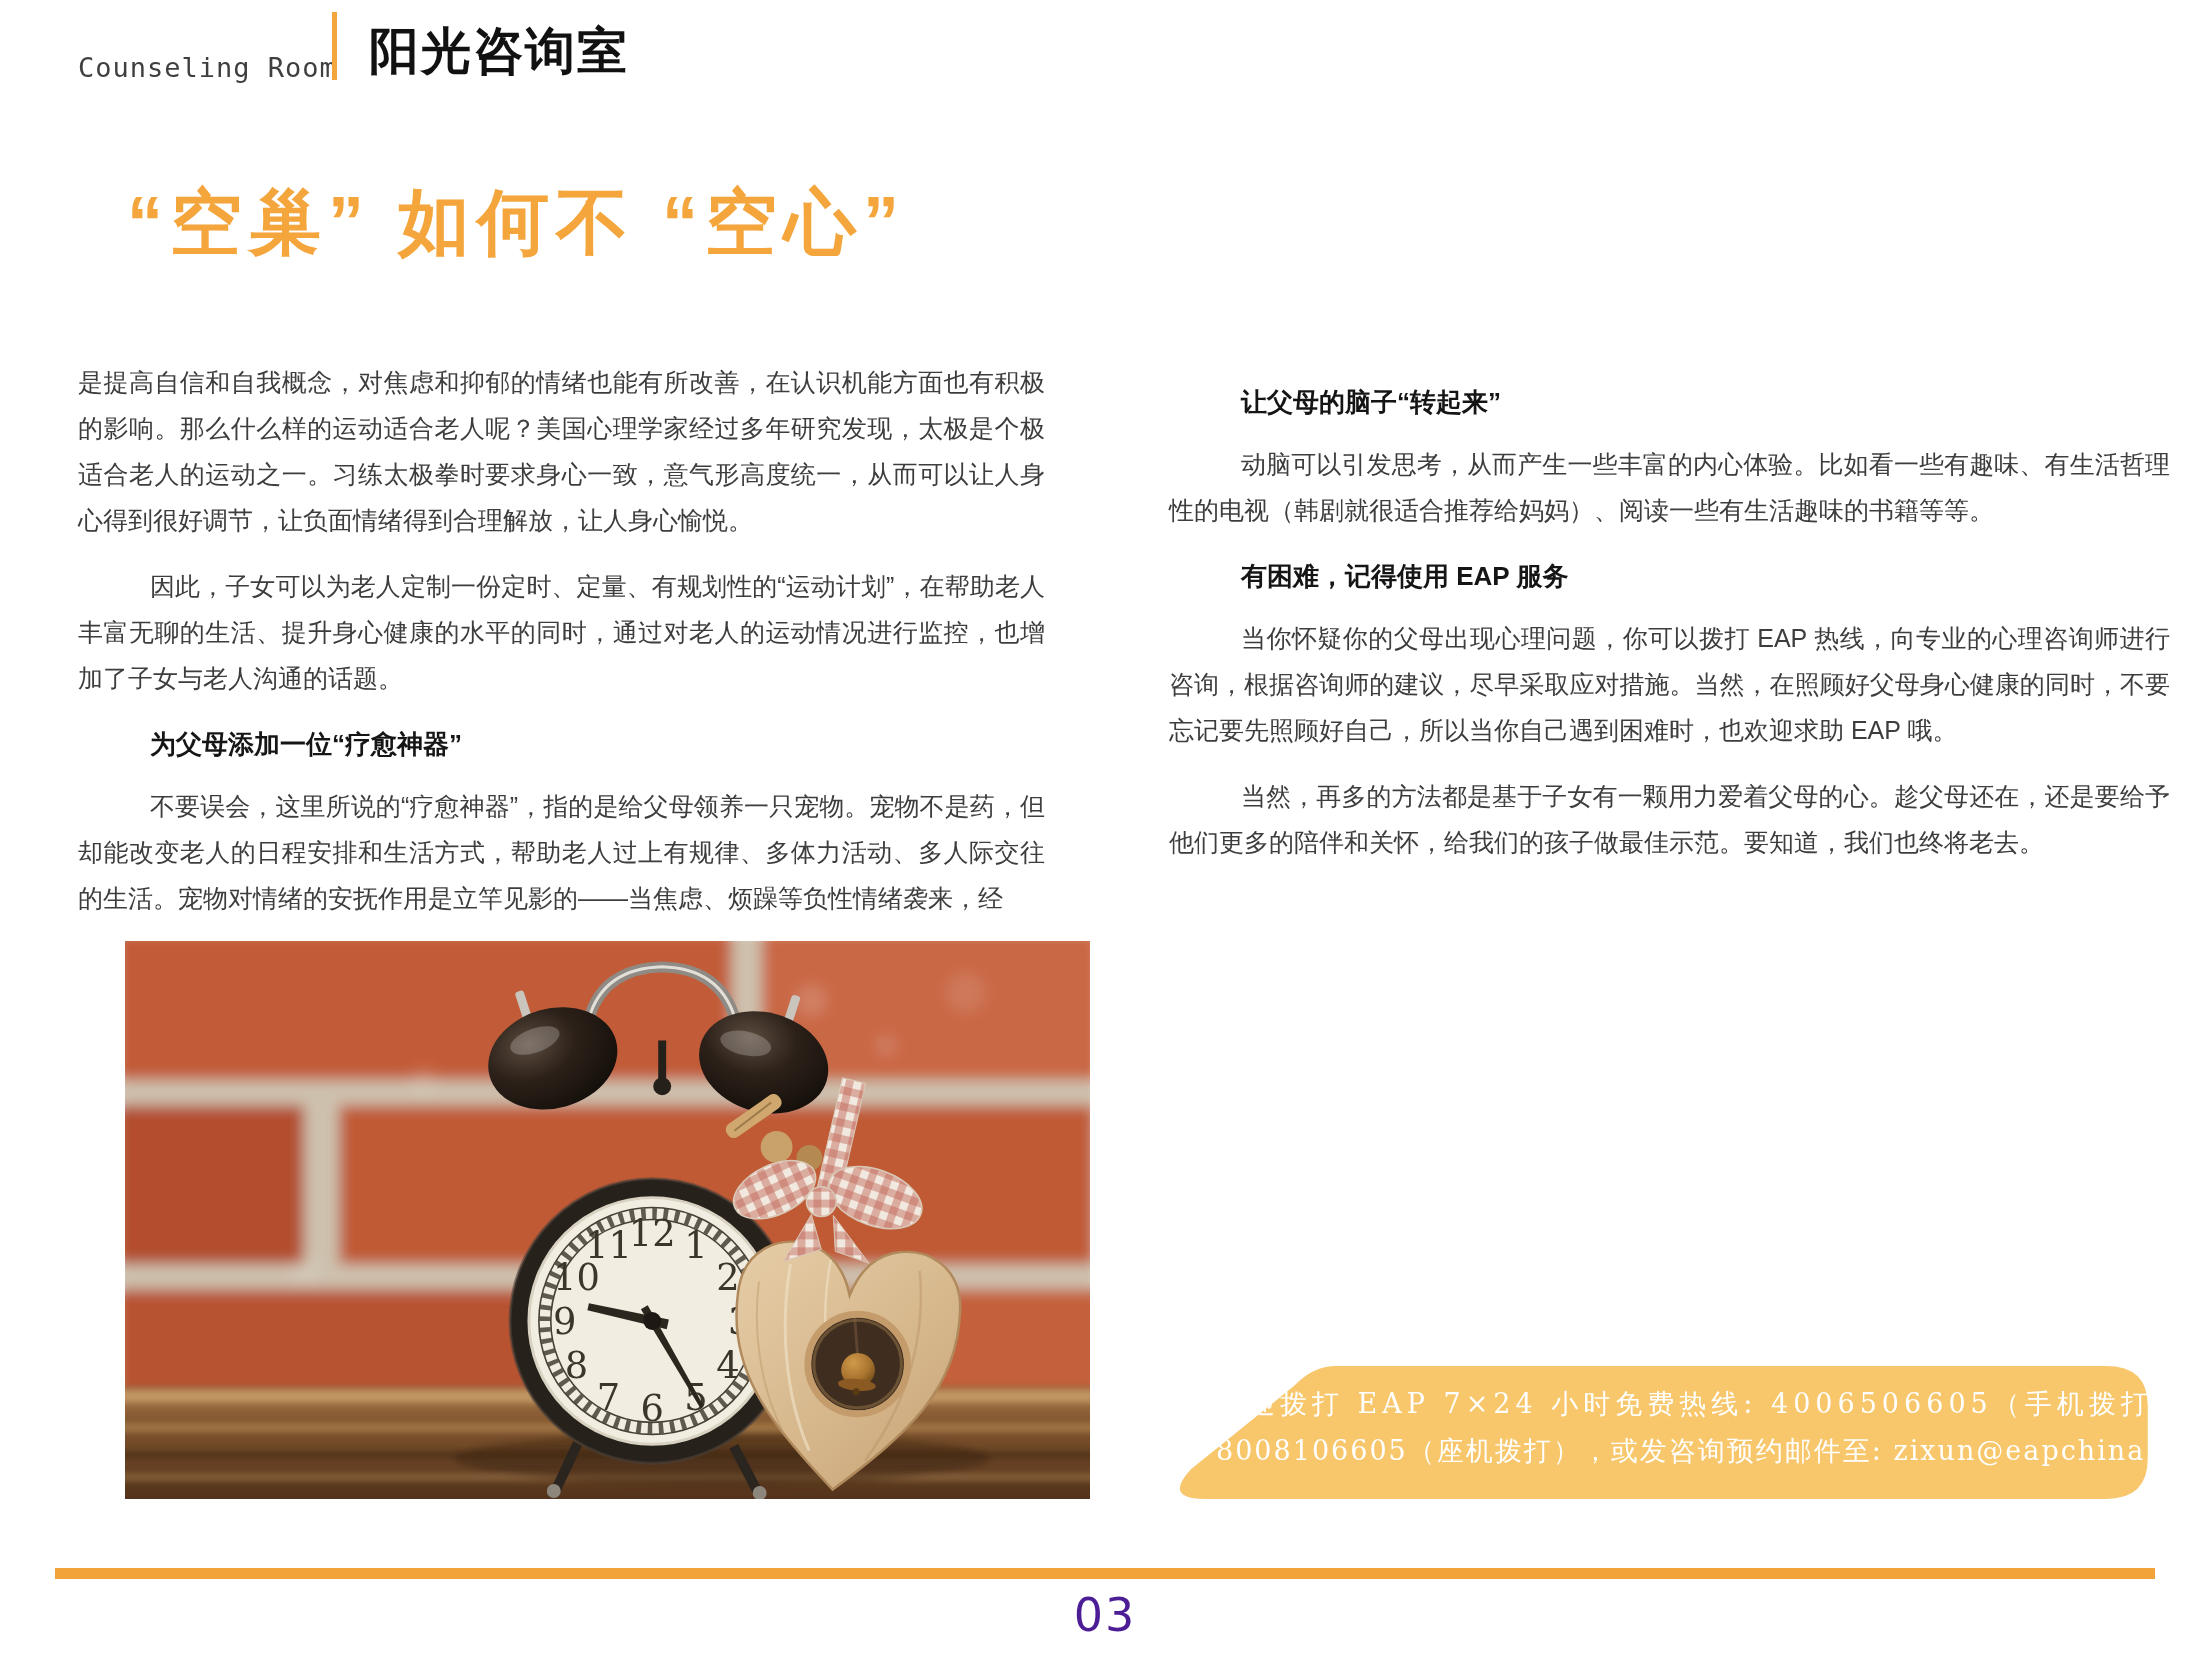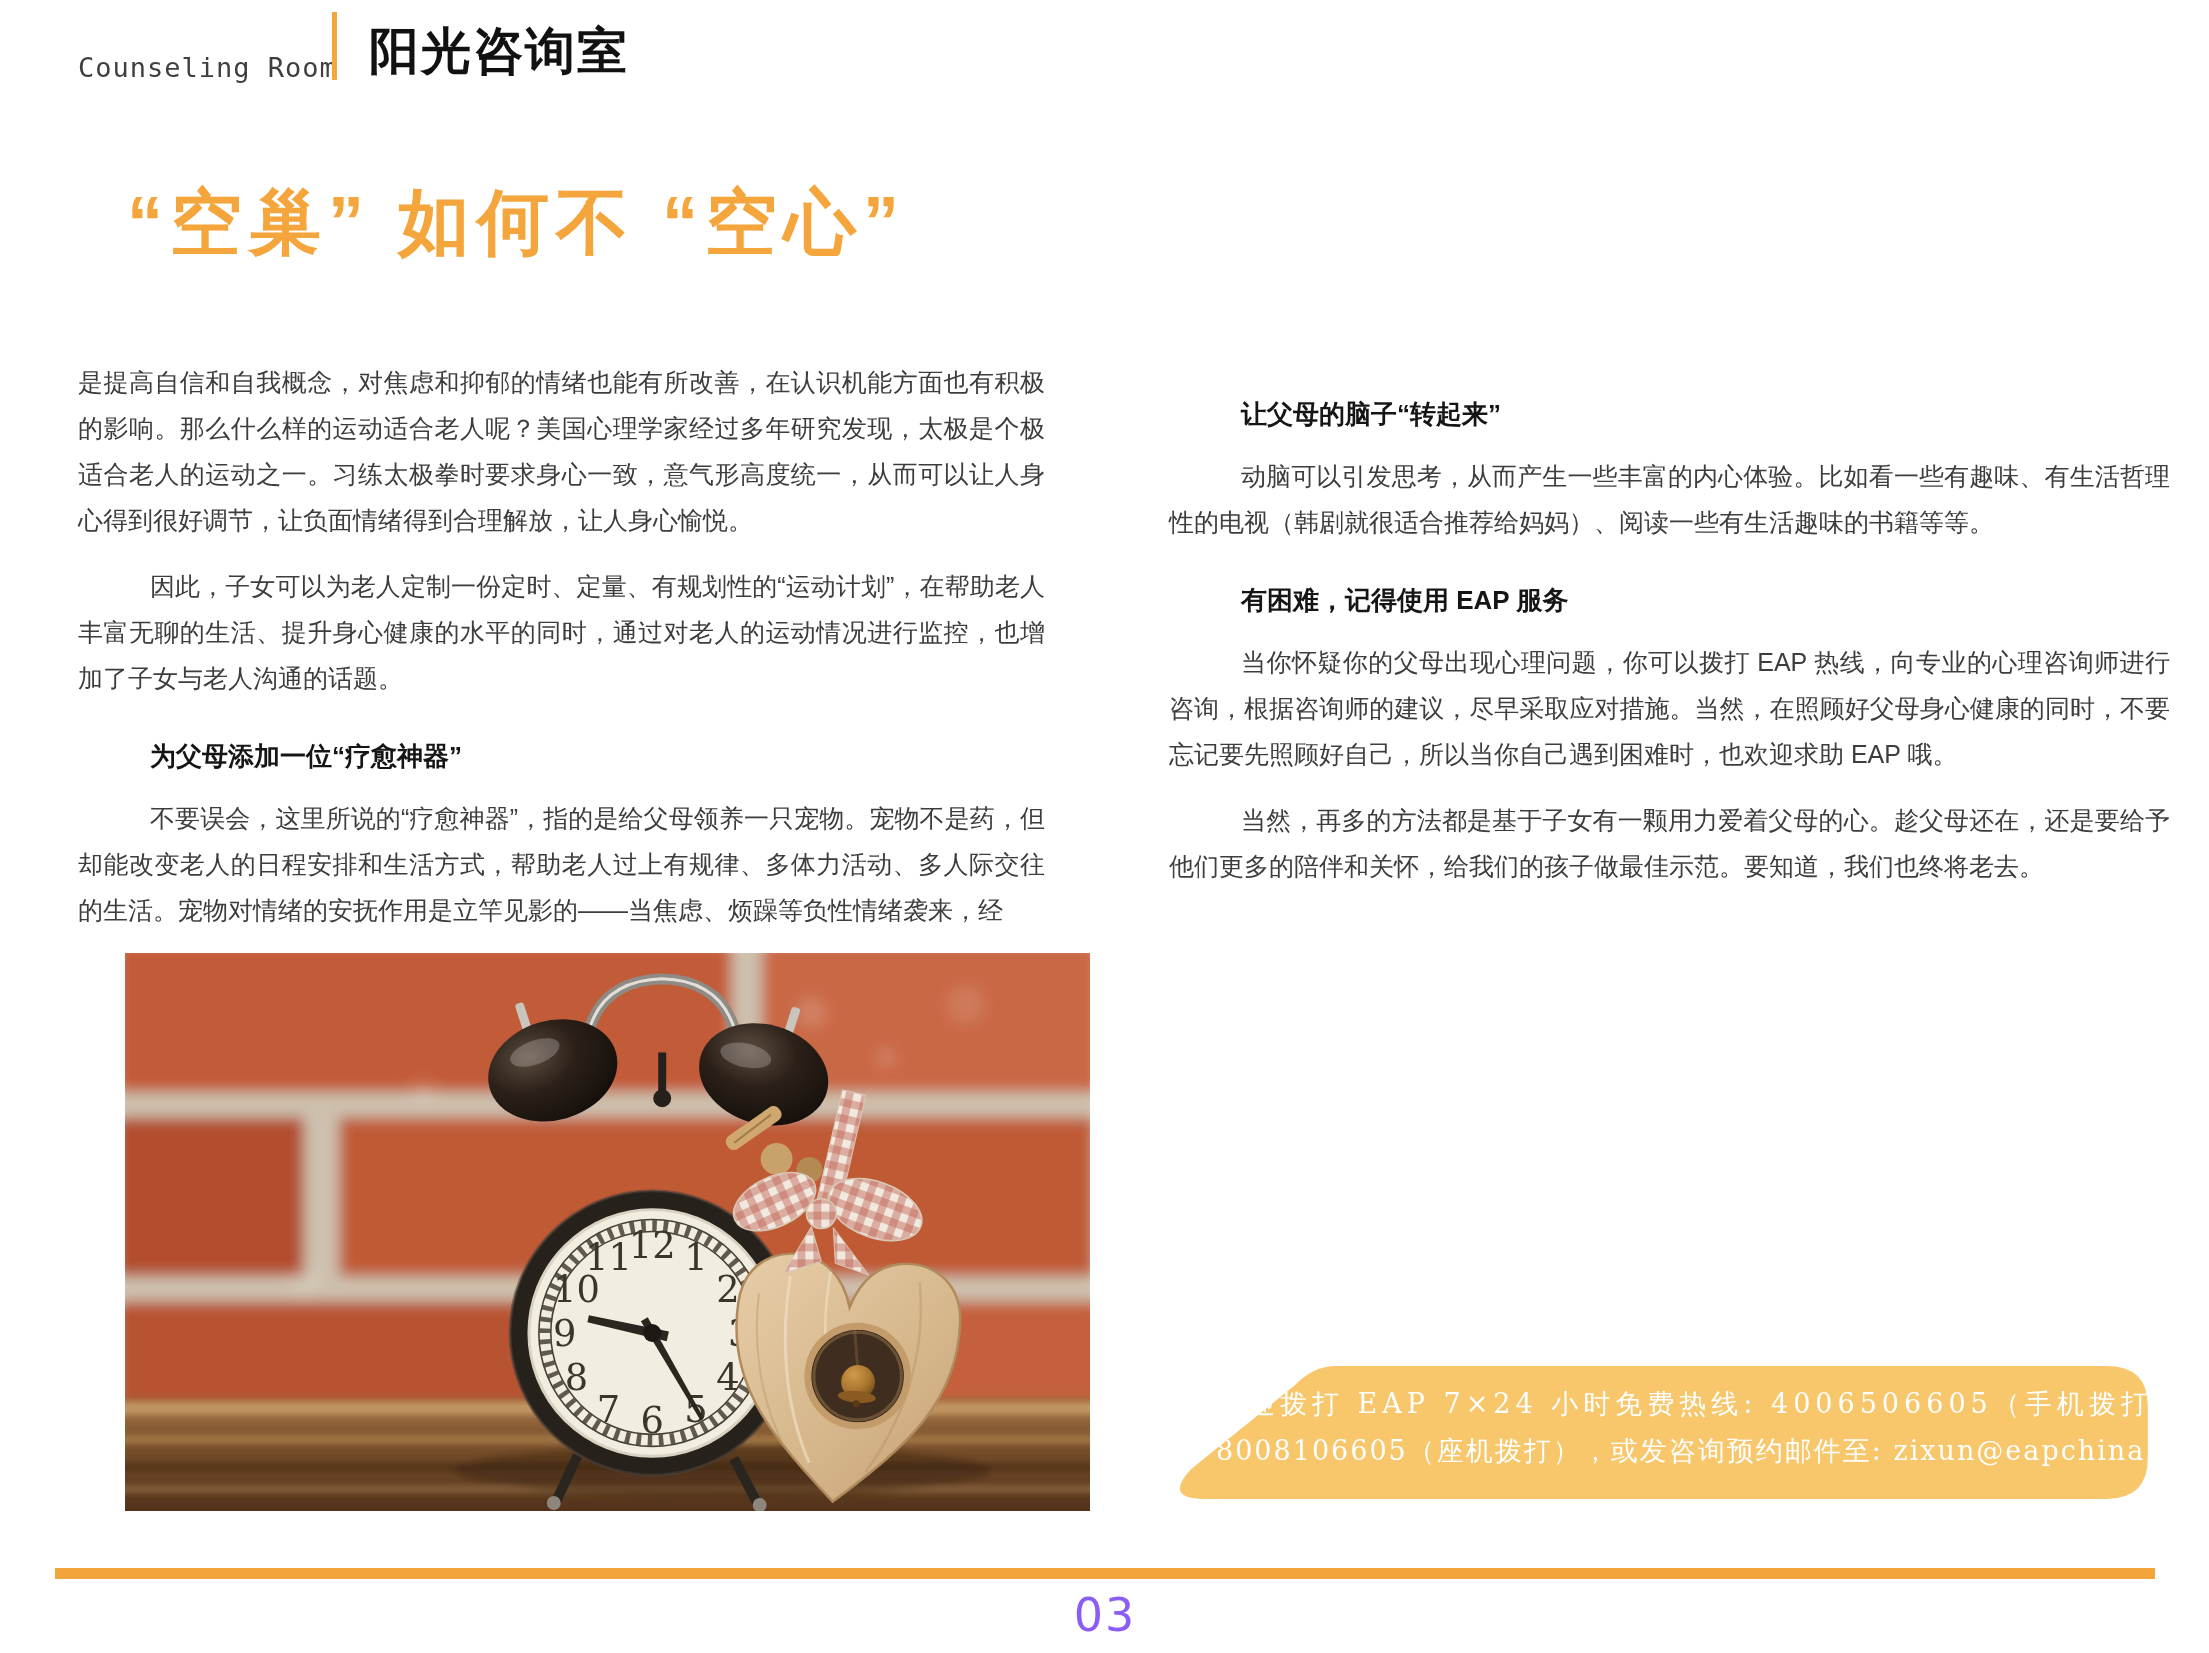--- a/index.html
+++ b/index.html
@@ -27,41 +27,41 @@
   
   .columns{position:absolute;left:78px;top:359px;display:flex;gap:124px;}
   .col-left{width:967px;}
   .col-right{width:1001px;}
   .body-text{
     margin:0 0 20px 0;font-size:25px;line-height:46px;color:#3d3d3d;
     text-align:justify;text-justify:inter-ideograph;word-break:break-all;
   }
   .indent{text-indent:72px;}
   .col-heading{
-    margin:32px 0 16px 0;font-size:26px;line-height:46px;font-weight:bold;color:#151515;
+    margin:20px 0 16px 0;font-size:26px;line-height:46px;font-weight:bold;color:#151515;
     text-indent:72px;
   }
   
   .photo{width:965px;height:660px;margin-top:5px;overflow:hidden;padding-left:47px;}
   .photo svg{display:block;}
   .clock-num{font-family:"DejaVu Serif",serif;font-size:37px;fill:#3a362c;}
   
   .banner{position:absolute;left:1156px;top:1366px;width:993px;height:96px;}
   .banner-shape{fill:var(--banner);}
   .banner-text{
     position:absolute;left:60px;top:14px;right:10px;color:#ffffff;
     font-family:"DejaVu Serif",serif;text-align:center;
   }
   .banner-line1{font-size:27px;line-height:47px;letter-spacing:5px;white-space:nowrap;}
   .banner-line2{font-size:27px;line-height:47px;letter-spacing:2px;white-space:nowrap;}
   
   .footer-line{position:absolute;left:55px;top:1568px;width:2100px;height:11px;background:var(--rule);}
   .page-number{
     position:absolute;left:0;top:1588px;width:100%;text-align:center;
-    font-family:"DejaVu Sans",sans-serif;font-size:46px;color:#8b5cf6;letter-spacing:2px;
+    font-family:"DejaVu Sans",sans-serif;font-size:46px;color:#4c1d95;letter-spacing:2px;
   }
 </style>
 </head>
 <body>
 
 <div class="page" style="--accent: #F4A63D; --banner: #F8C76B; --rule: #F2A43B;">
 
   <div class="page-header">
     <span class="en-title">Counseling Room</span>
     <span class="header-divider"></span>

